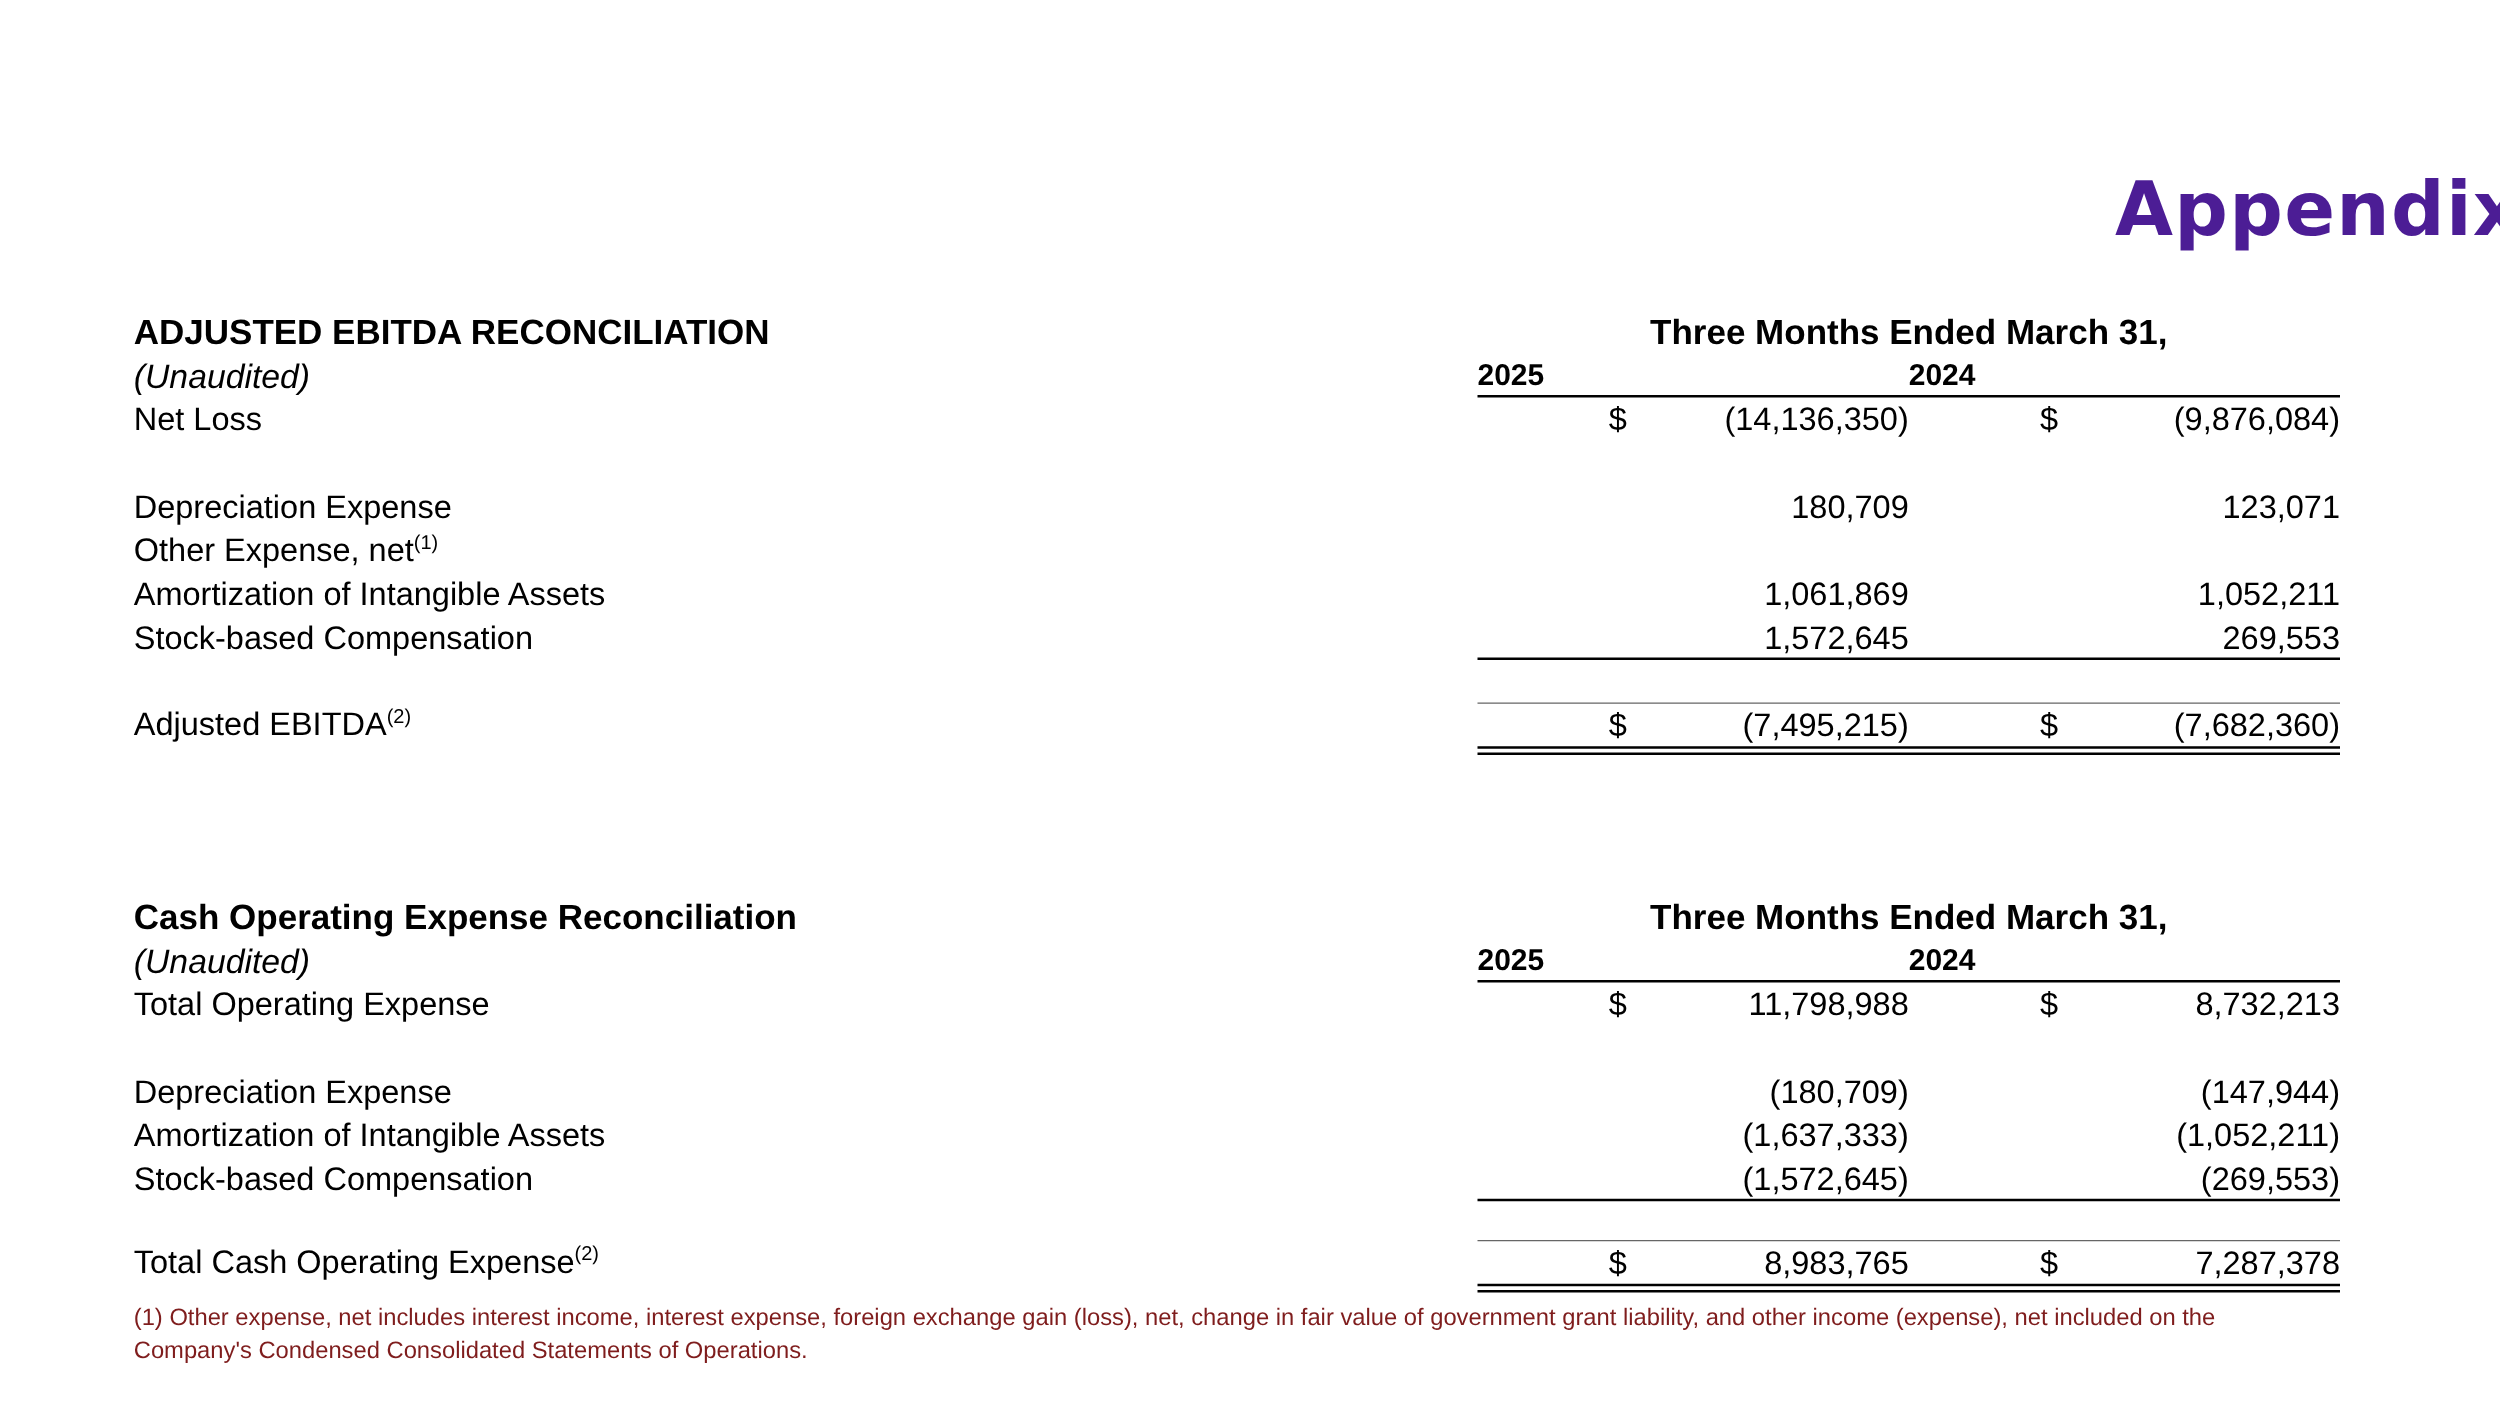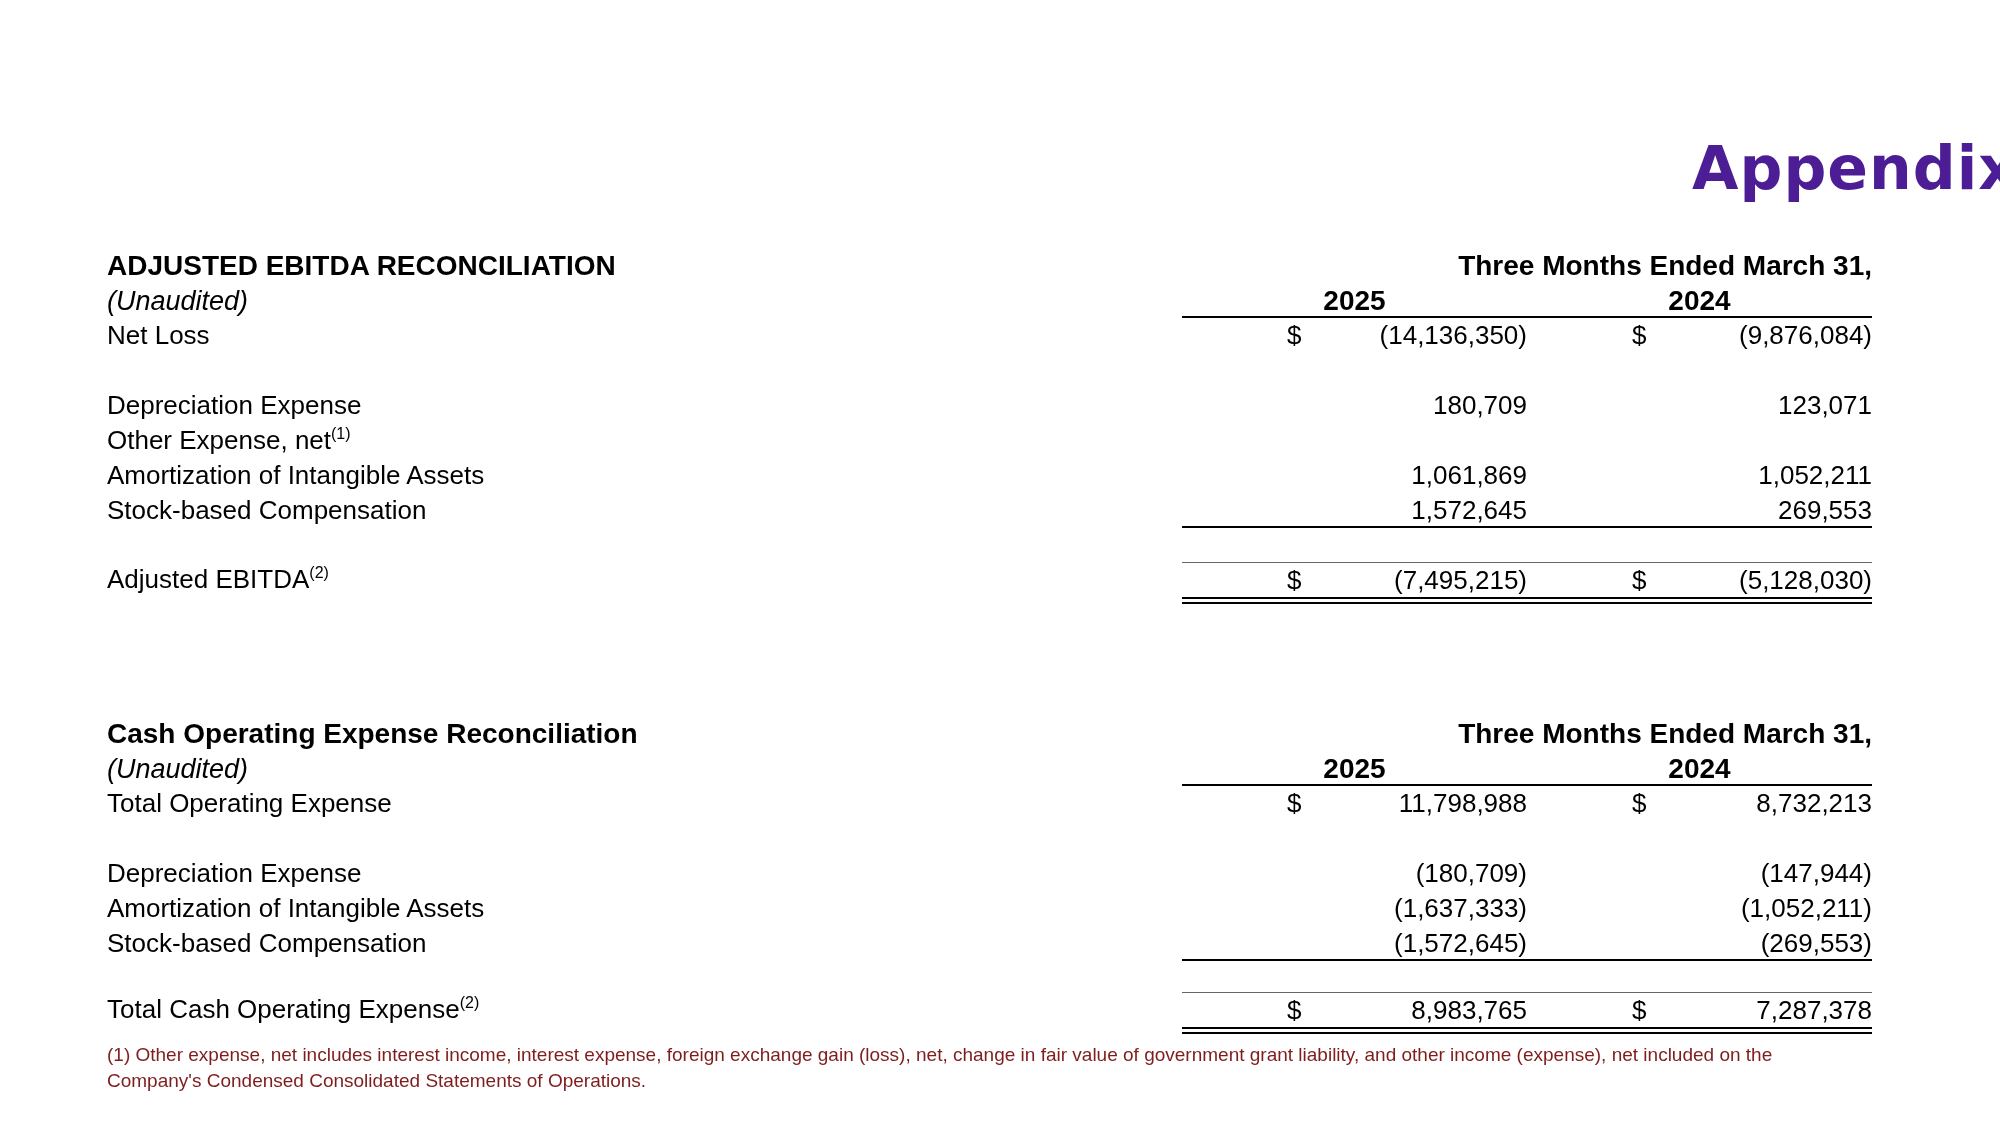--- a/index.html
+++ b/index.html
@@ -20,29 +20,29 @@
     letter-spacing: 1px;
     color: #4c1d95;
   }
   .tbl {
     position: absolute;
     left: 107px;
     width: 1765px;
   }
   .hrow1 { display: flex; height: 36px; line-height: 36px; }
   .hleft  { flex: 1; font-weight: bold; font-size: 28px; white-space: nowrap; }
-  .hspan  { width: 690px; text-align: right; font-weight: bold; font-size: 28px; }
+  .hspan  { width: 690px; text-align: center; font-weight: bold; font-size: 28px; }
   .hrow2 { display: flex; height: 34px; line-height: 34px; }
   .hleft2 { flex: 1; font-style: italic; font-size: 27px; white-space: nowrap; }
   .years {
     width: 690px; display: flex;
     border-bottom: 2px solid #000;
     box-sizing: border-box;
   }
-  .yr { width: 345px; text-align: center; font-weight: bold; font-size: 28px; }
+  .yr { width: 345px; text-align: left; font-weight: bold; font-size: 24px; }
   .row { display: flex; height: 35px; line-height: 35px; font-size: 26px; }
   .label { flex: 1; white-space: nowrap; }
   .label sup, .hleft sup { font-size: 16px; vertical-align: super; line-height: 0; }
   .vals { width: 690px; display: flex; box-sizing: border-box; }
   .col { width: 345px; position: relative; text-align: right; }
   .cur { position: absolute; left: 105px; top: 0; }
   .underline { border-bottom: 2px solid #000; }
   .topline { border-top: 1px solid #666; }
   .spacer  { height: 35px; }
   .spacer-sm { height: 31px; }
@@ -120,21 +120,21 @@
       <div class="col"><span>269,553</span></div>
     </div>
   </div>
 
   <div class="spacer-xs"></div>
 
   <div class="row">
     <div class="label"><span>Adjusted EBITDA</span><sup>(2)</sup></div>
     <div class="vals topline">
       <div class="col"><span class="cur">$</span><span>(7,495,215)</span></div>
-      <div class="col"><span class="cur">$</span><span>(5,128,030)</span></div>
+      <div class="col"><span class="cur">$</span><span>(7,682,360)</span></div>
     </div>
   </div>
   <div class="dbl"></div>
 </div>
 
 <div class="tbl" id="t2">
   <div class="hrow1">
     <div class="hleft">Cash Operating Expense Reconciliation</div>
     <div class="hspan">Three Months Ended March 31,</div>
   </div>

